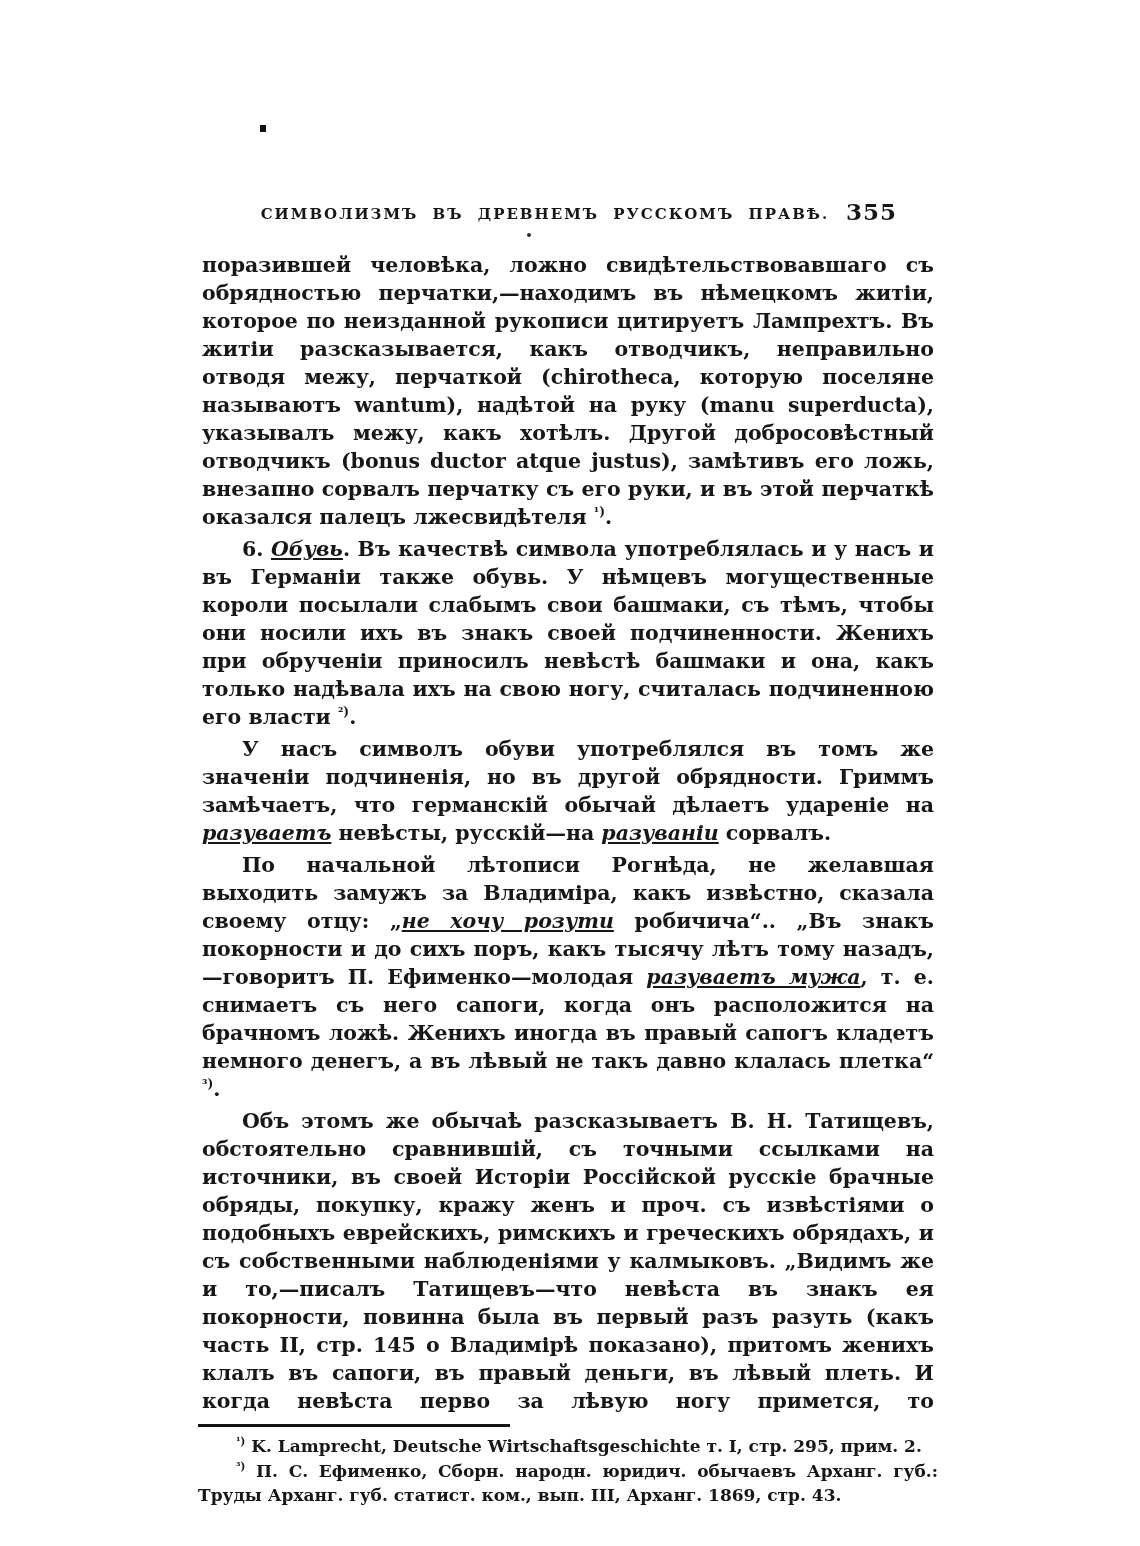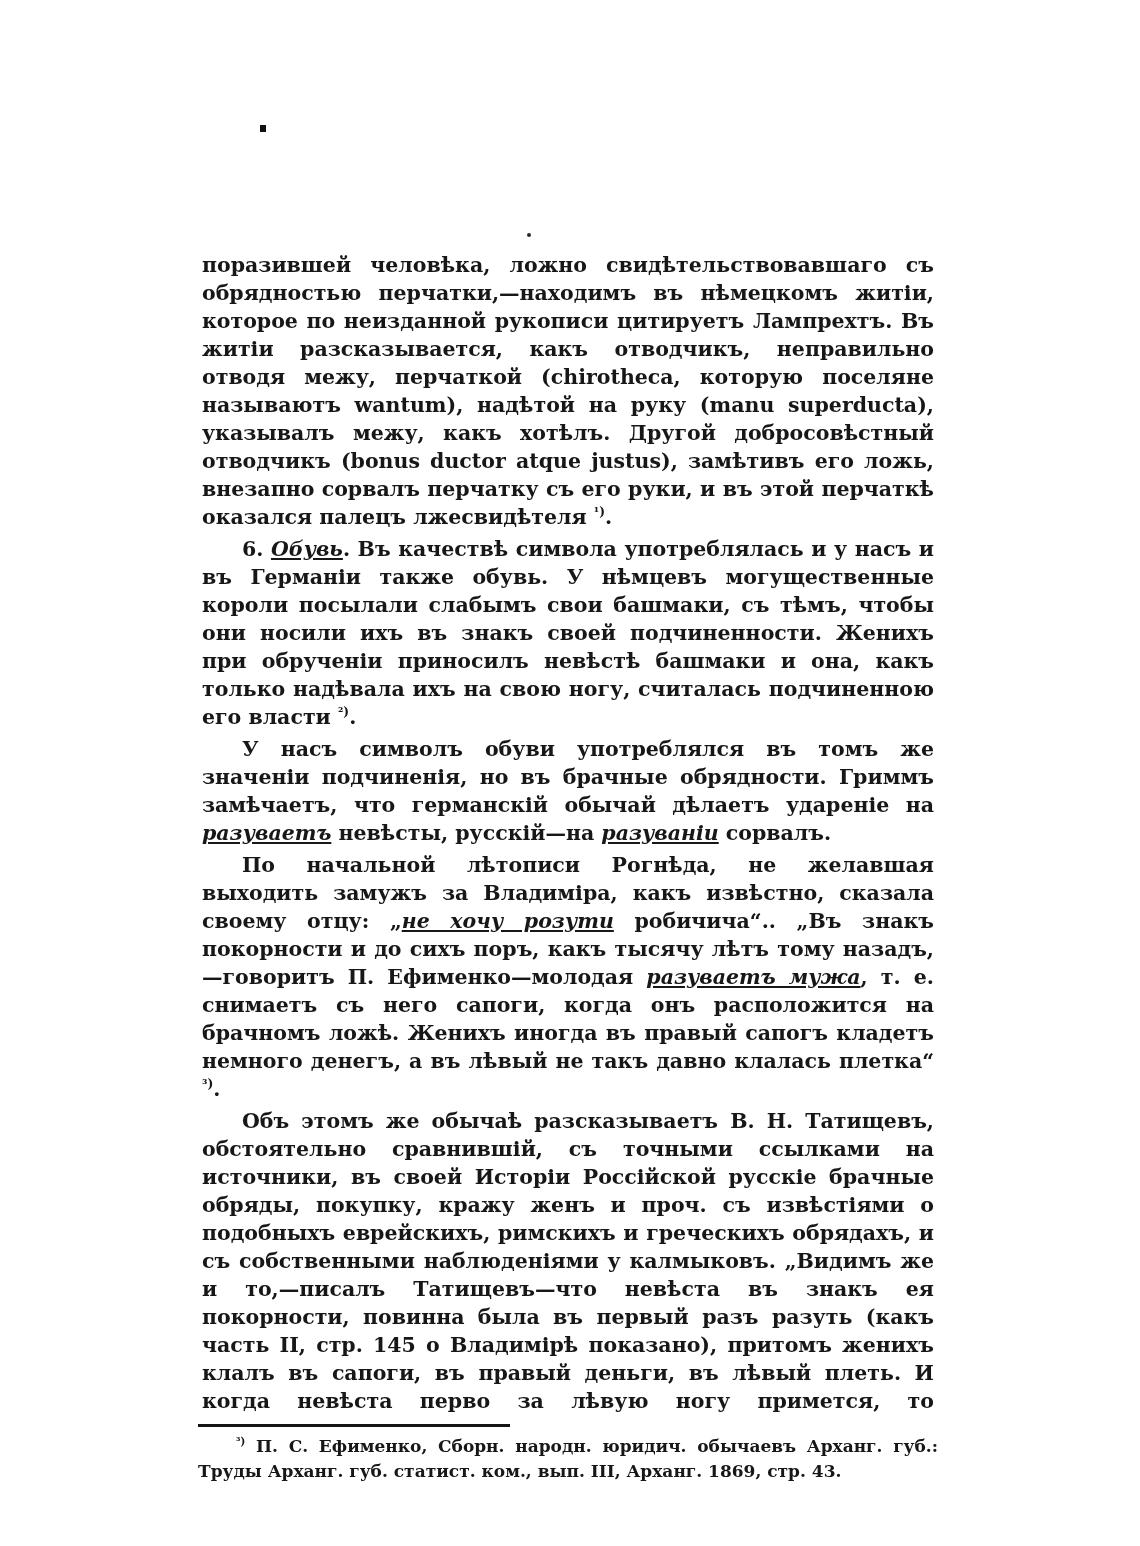--- a/index.html
+++ b/index.html
@@ -91,27 +91,32 @@
   }
 </style>
 </head>
 <body>
 
 <div class="page">
 
   <div class="speck s1"></div>
   <div class="speck s2"></div>
 
+  <header class="running-head">
+    <div class="running-title">СИМВОЛИЗМЪ ВЪ ДРЕВНЕМЪ РУССКОМЪ ПРАВѢ.</div>
+    <div class="page-number">355</div>
+  </header>
 
   <main class="body-text">
     <p class="para"><span>поразившей человѣка, ложно свидѣтельствовавшаго съ обрядностью перчатки,—находимъ въ нѣмецкомъ житіи, которое по неизданной рукописи цитируетъ Лампрехтъ. Въ житіи разсказывается, какъ отводчикъ, неправильно отводя межу, перчаткой (chirotheca, которую поселяне называютъ wantum), надѣтой на руку (manu superducta), указывалъ межу, какъ хотѣлъ. Другой добросовѣстный отводчикъ (bonus ductor atque justus), замѣтивъ его ложь, внезапно сорвалъ перчатку съ его руки, и въ этой перчаткѣ оказался палецъ лжесвидѣтеля </span><sup>¹)</sup><span>.</span></p>
     <p class="para indent"><span>6. </span><em>Обувь</em><span>. Въ качествѣ символа употреблялась и у насъ и въ Германіи также обувь. У нѣмцевъ могущественные короли посылали слабымъ свои башмаки, съ тѣмъ, чтобы они носили ихъ въ знакъ своей подчиненности. Женихъ при обрученіи приносилъ невѣстѣ башмаки и она, какъ только надѣвала ихъ на свою ногу, считалась подчиненною его власти </span><sup>²)</sup><span>.</span></p>
-    <p class="para indent"><span>У насъ символъ обуви употреблялся въ томъ же значеніи подчиненія, но въ брачные обрядности. Гриммъ замѣчаетъ, что германскій обычай дѣлаетъ удареніе на </span><em>разуваетъ</em><span> невѣсты, русскій—на </span><em>разуваніи</em><span> сорвалъ.</span></p>
+    <p class="para indent"><span>У насъ символъ обуви употреблялся въ томъ же значеніи подчиненія, но въ другой обрядности. Гриммъ замѣчаетъ, что германскій обычай дѣлаетъ удареніе на </span><em>разуваетъ</em><span> невѣсты, русскій—на </span><em>разуваніи</em><span> сорвалъ.</span></p>
     <p class="para indent"><span>По начальной лѣтописи Рогнѣда, не желавшая выходить замужъ за Владиміра, какъ извѣстно, сказала своему отцу: „</span><em>не хочу розути</em><span> робичича“.. „Въ знакъ покорности и до сихъ поръ, какъ тысячу лѣтъ тому назадъ,—говоритъ П. Ефименко—молодая </span><em>разуваетъ мужа</em><span>, т. е. снимаетъ съ него сапоги, когда онъ расположится на брачномъ ложѣ. Женихъ иногда въ правый сапогъ кладетъ немного денегъ, а въ лѣвый не такъ давно клалась плетка“ </span><sup>³)</sup><span>.</span></p>
     <p class="para indent continues"><span>Объ этомъ же обычаѣ разсказываетъ В. Н. Татищевъ, обстоятельно сравнившій, съ точными ссылками на источники, въ своей Исторіи Россійской русскіе брачные обряды, покупку, кражу женъ и проч. съ извѣстіями о подобныхъ еврейскихъ, римскихъ и греческихъ обрядахъ, и съ собственными наблюденіями у калмыковъ. „Видимъ же и то,—писалъ Татищевъ—что невѣста въ знакъ ея покорности, повинна была въ первый разъ разуть (какъ часть II, стр. 145 о Владимірѣ показано), притомъ женихъ клалъ въ сапоги, въ правый деньги, въ лѣвый плеть. И когда невѣста перво за лѣвую ногу примется, то</span></p>
 
     <section class="footnotes">
       <div class="footnote-rule"></div>
+      <p class="footnote"><sup>¹)</sup><span> K. Lamprecht, Deutsche Wirtschaftsgeschichte т. I, стр. 295, прим. 2.</span></p>
       <p class="footnote"><sup>³)</sup><span> П. С. Ефименко, Сборн. народн. юридич. обычаевъ Арханг. губ.: Труды Арханг. губ. статист. ком., вып. III, Арханг. 1869, стр. 43.</span></p>
     </section>
   </main>
 
 </div>
 
 </body></html>

